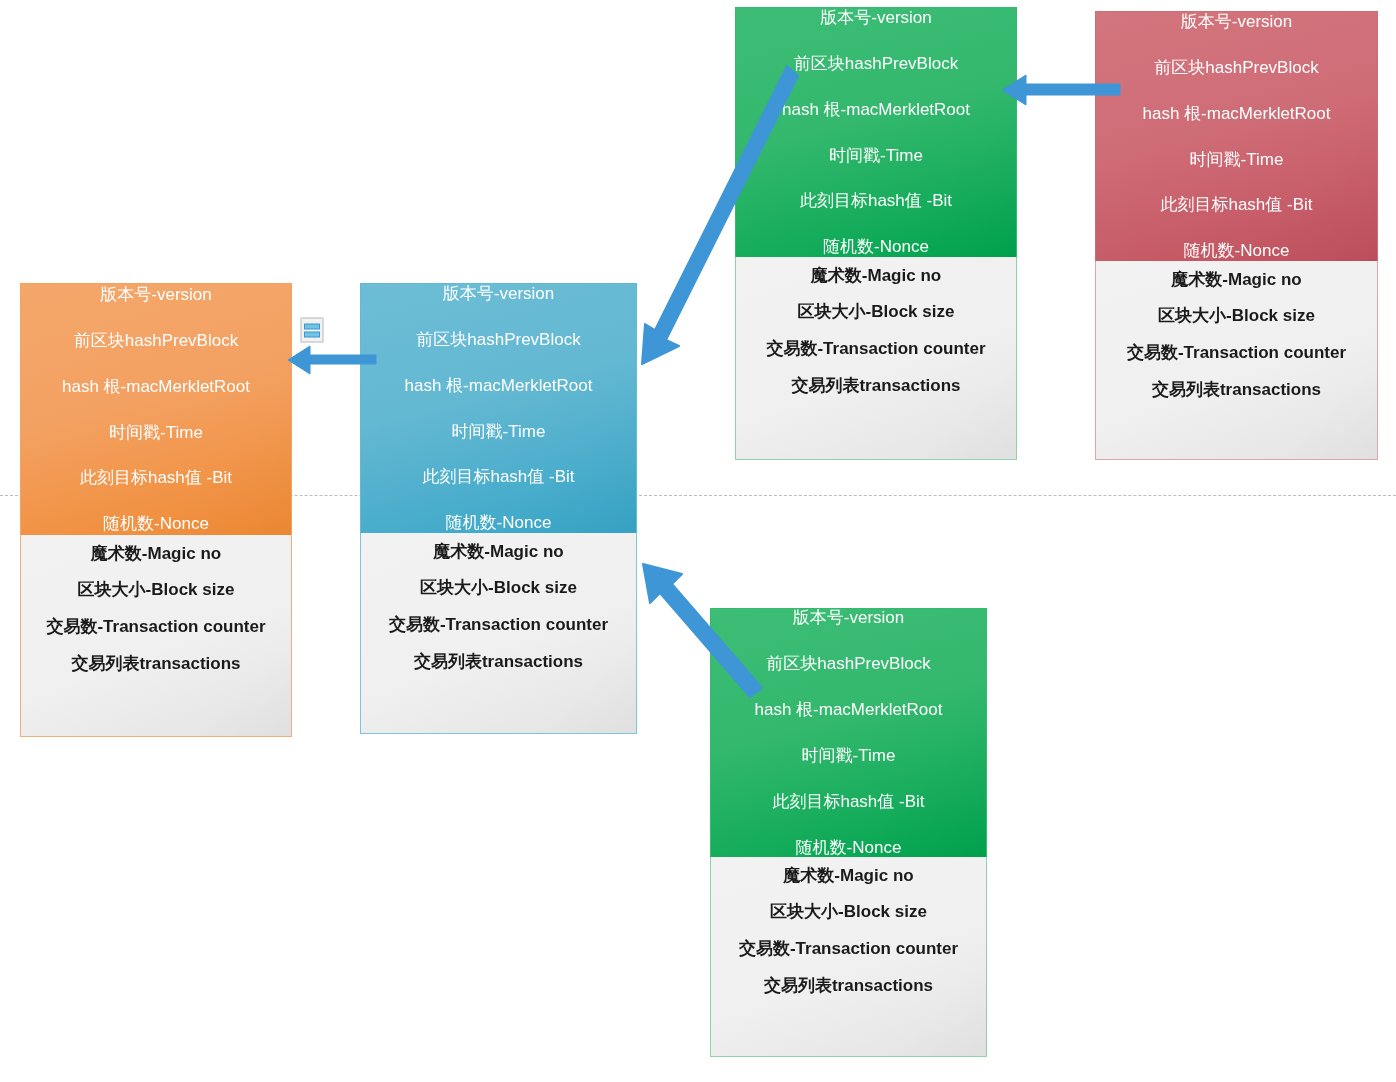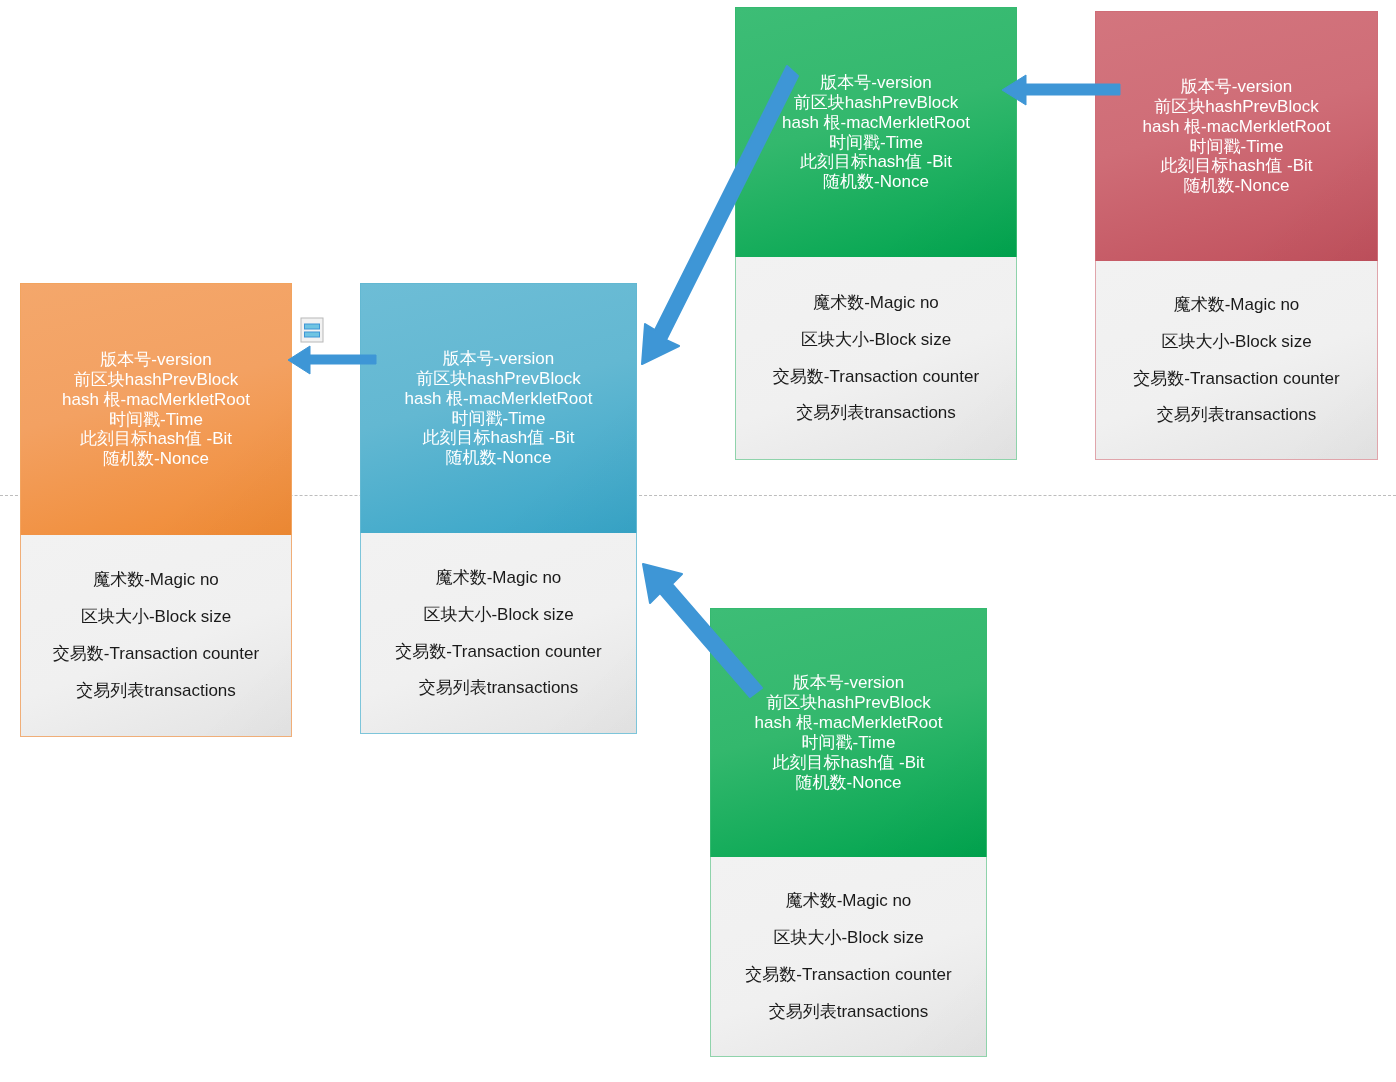--- a/index.html
+++ b/index.html
@@ -55,45 +55,46 @@
     height: 120%;
     background: linear-gradient(135deg, rgba(255,255,255,0.00) 40%, rgba(0,0,0,0.07) 100%);
     pointer-events: none;
   }
   .block-body {
     box-sizing: border-box;
     width: 100%;
     display: flex;
     flex-direction: column;
     align-items: center;
-    justify-content: center;
+    justify-content: flex-start;
     color: #1a1a1a;
     background: linear-gradient(160deg, #f2f2f2 0%, #f0f0f0 55%, #e3e3e3 100%);
     position: relative;
     overflow: hidden;
+    font-weight: bold;
   }
   .block-body::after {
     content: "";
     position: absolute;
     right: -35%;
     bottom: -70%;
     width: 130%;
     height: 130%;
     background: linear-gradient(135deg, rgba(255,255,255,0) 45%, rgba(0,0,0,0.05) 100%);
     pointer-events: none;
   }
   .row {
     line-height: 1.05;
     white-space: nowrap;
     position: relative;
     z-index: 2;
   }
 
   
-  .block-header .row { font-size: 17px; margin: 1px 0; }
+  .block-header .row { font-size: 17px; margin: 14px 0; }
   .block-body .row   { font-size: 17px; margin: 9.5px 0; }
 
   
   .theme-orange .block-header { background: linear-gradient(165deg, #f4a76b 0%, #f3a162 45%, #f08a33 100%); }
   .theme-orange .block-body   { border: 1px solid #f0ae78; border-top: none; }
   .theme-orange .block-header { border: 1px solid #f2a45f; border-bottom: none; }
 
   .theme-blue .block-header { background: linear-gradient(165deg, #6dbdd6 0%, #63b8d2 45%, #37a5c8 100%); }
   .theme-blue .block-body   { border: 1px solid #7dc5da; border-top: none; }
   .theme-blue .block-header { border: 1px solid #63b8d2; border-bottom: none; }

